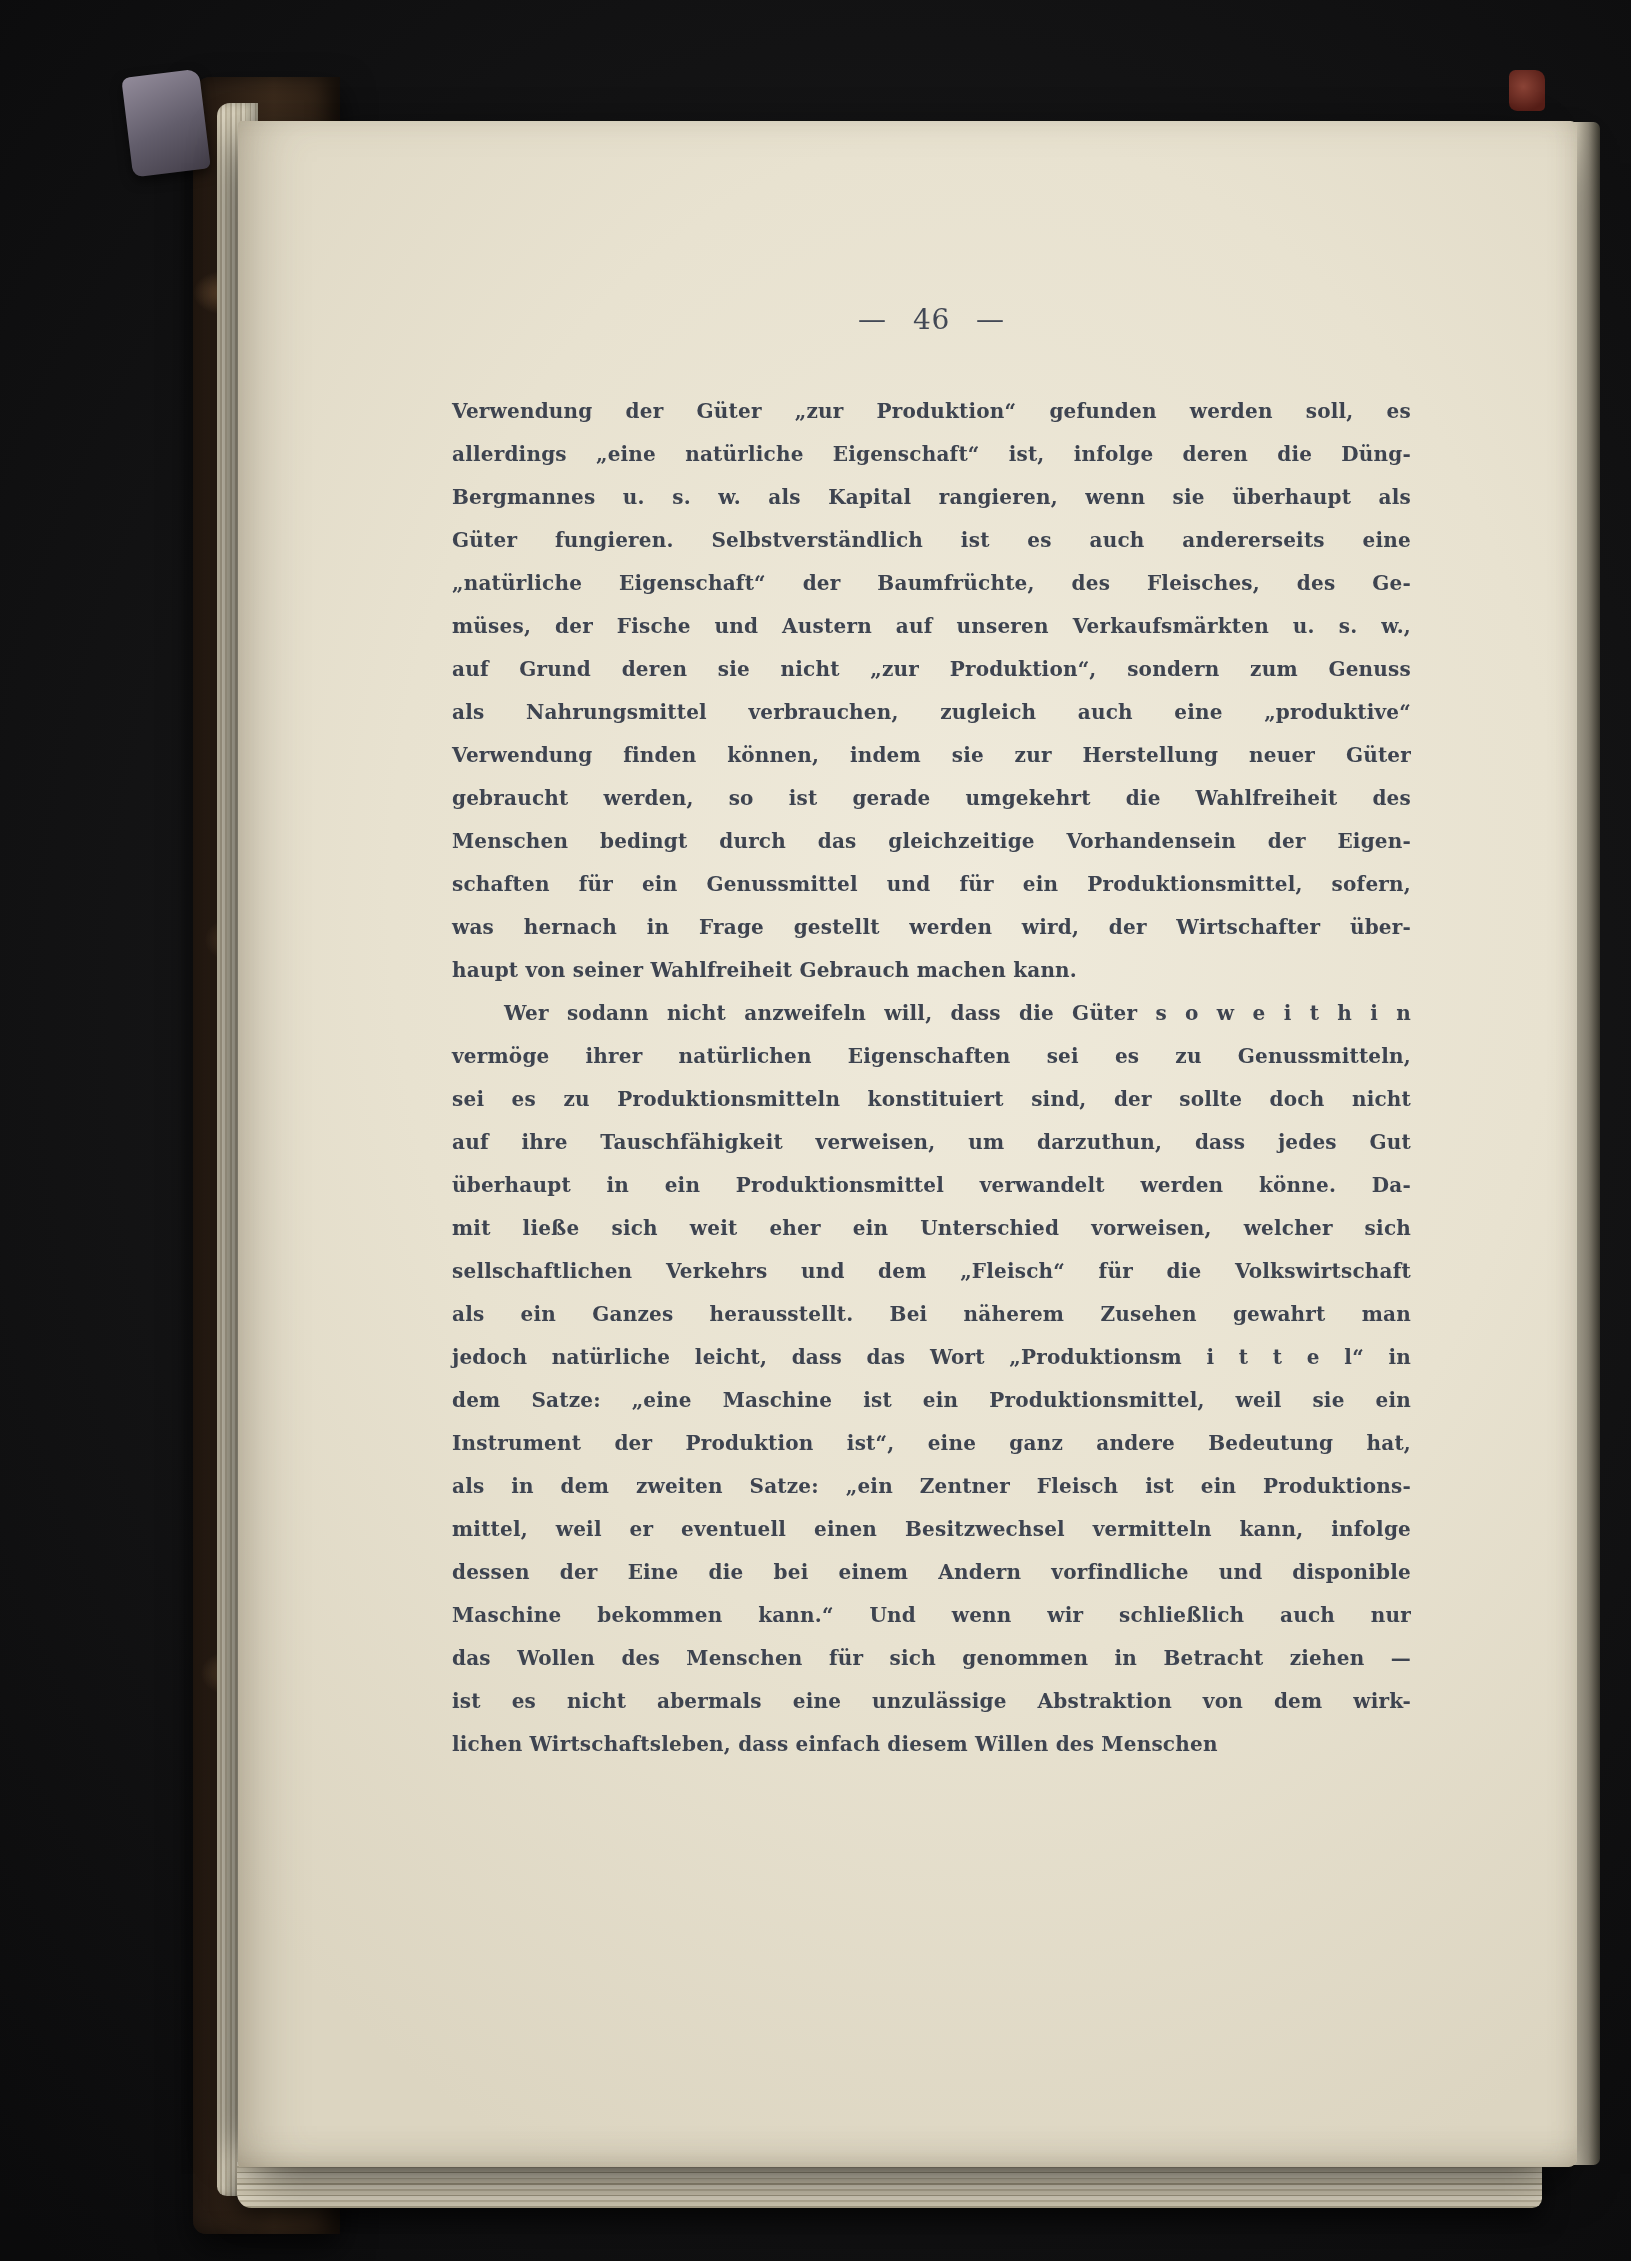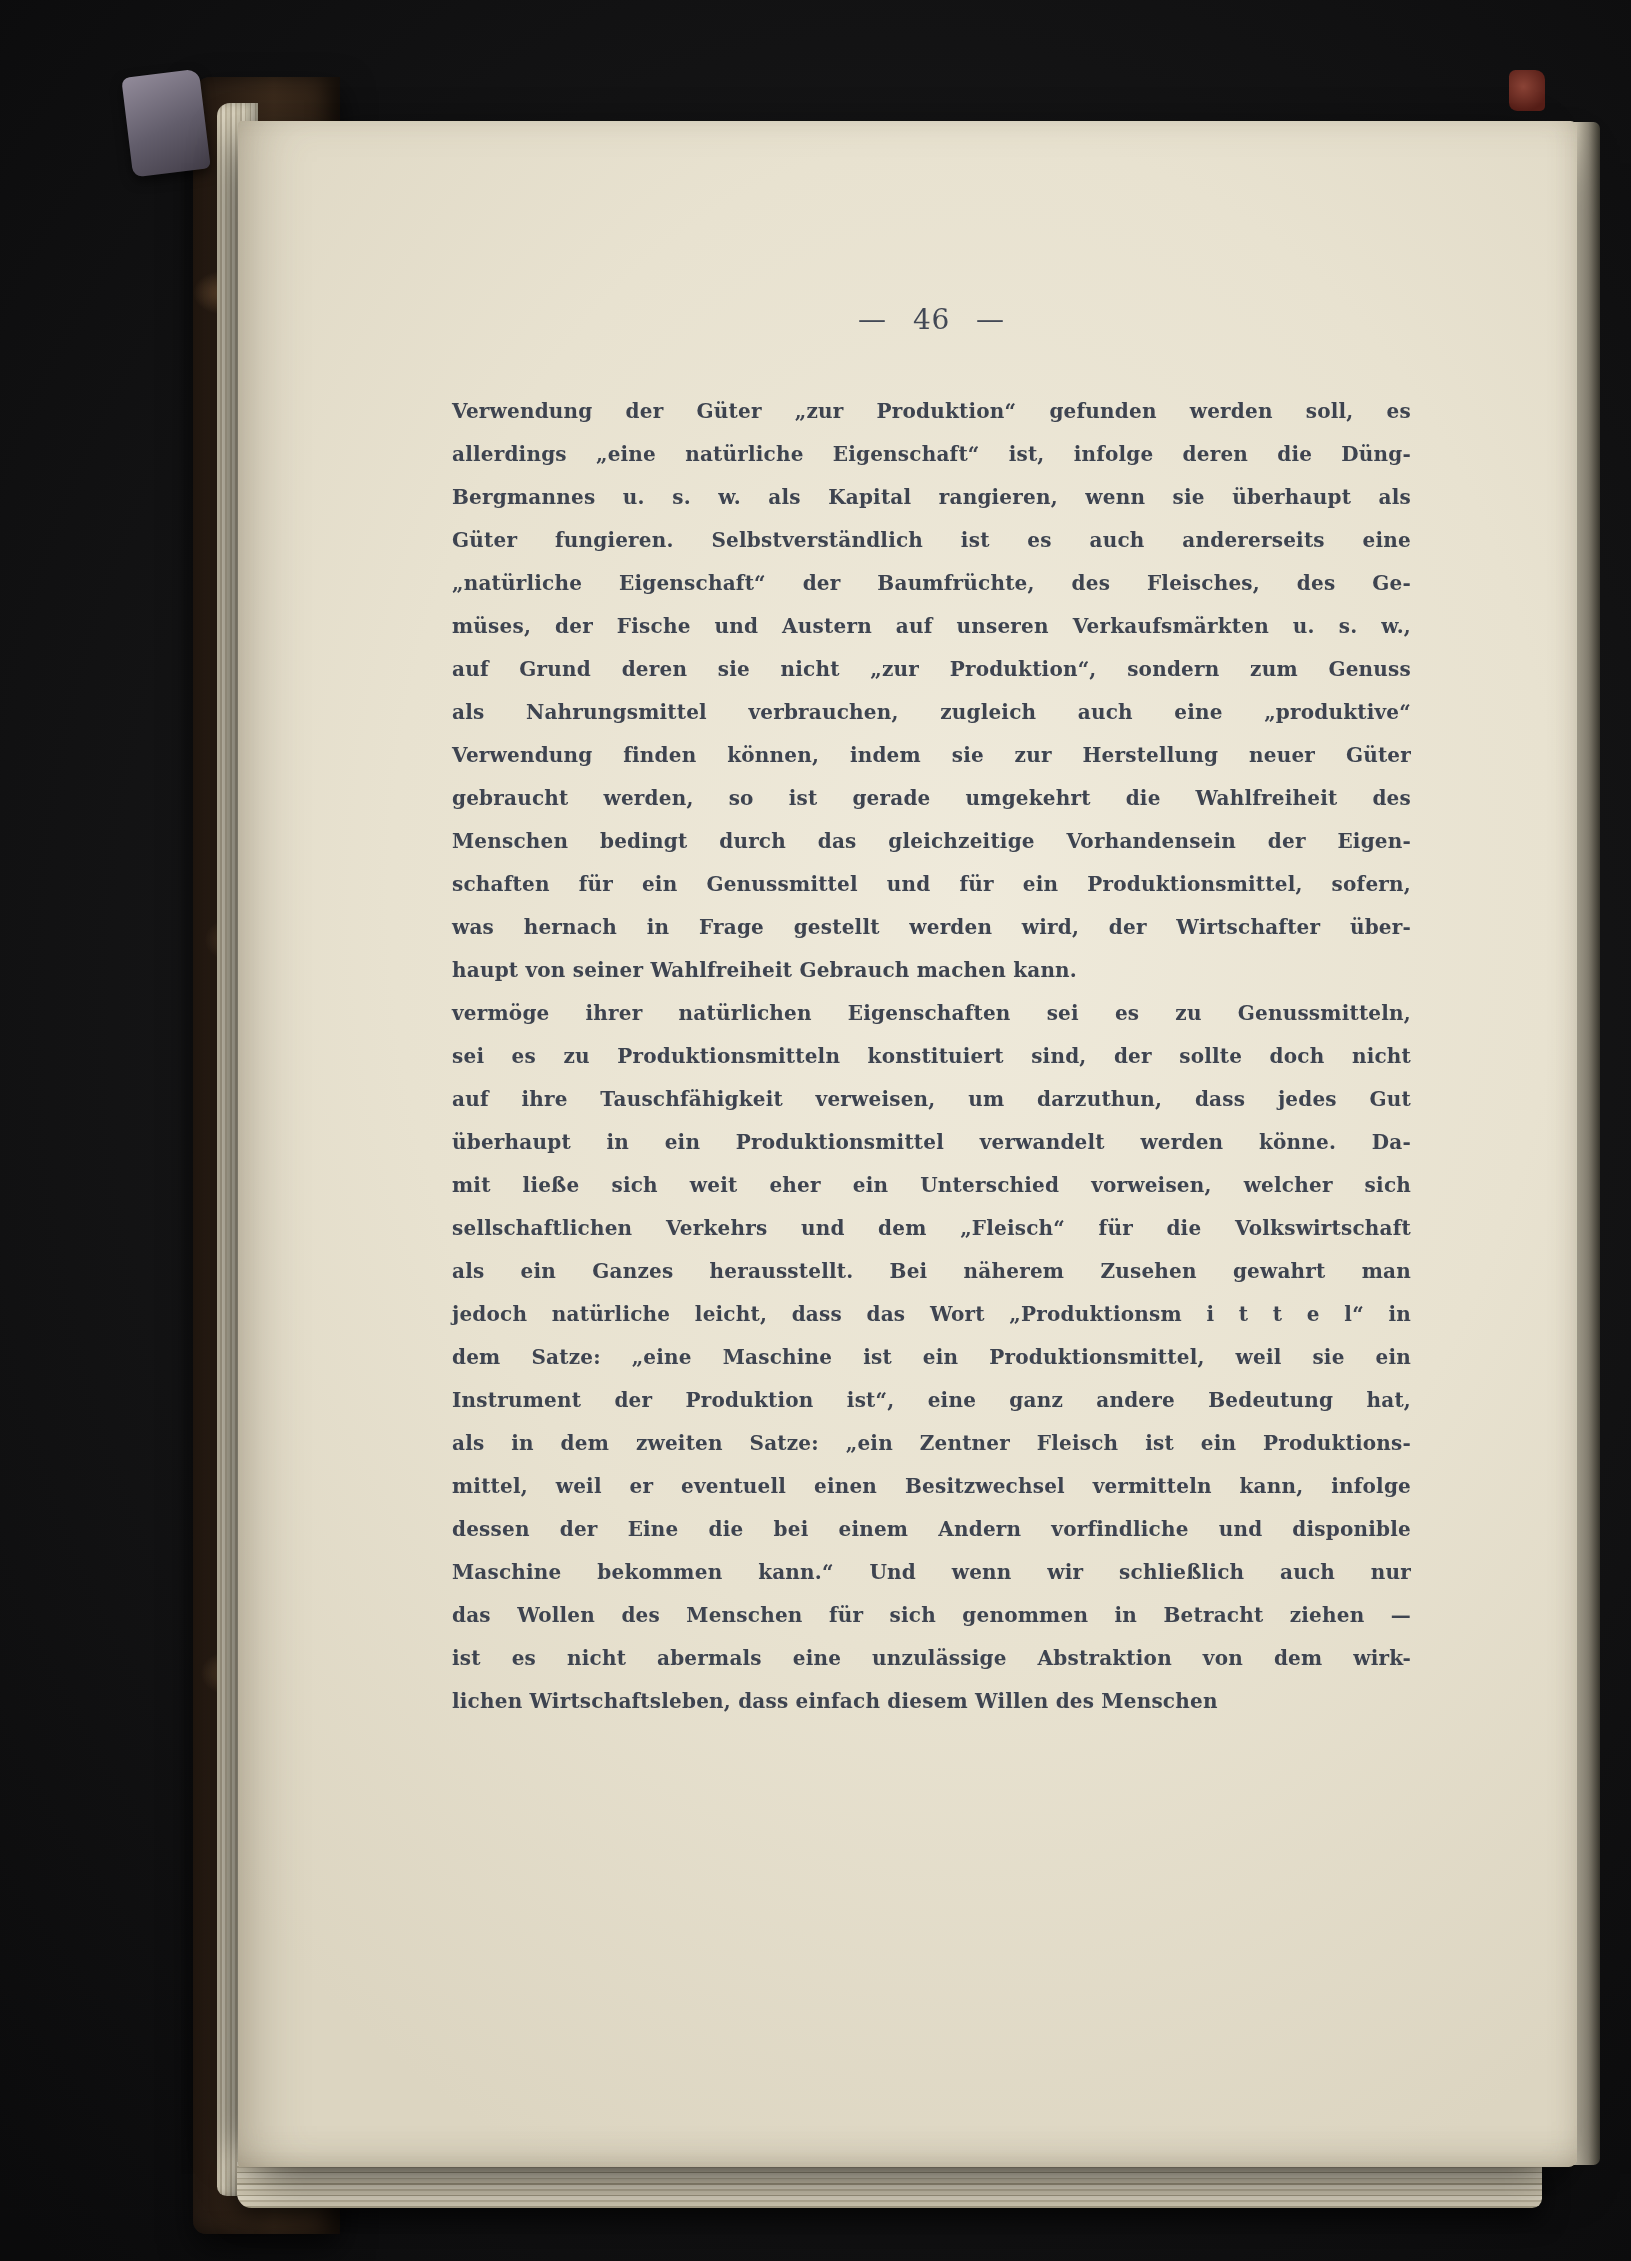--- a/index.html
+++ b/index.html
@@ -152,20 +152,21 @@
             <div class="line">auf Grund deren sie nicht „zur Produktion“, sondern zum Genuss</div>
             <div class="line">als Nahrungsmittel verbrauchen, zugleich auch eine „produktive“</div>
             <div class="line">Verwendung finden können, indem sie zur Herstellung neuer Güter</div>
             <div class="line">gebraucht werden, so ist gerade umgekehrt die Wahlfreiheit des</div>
             <div class="line">Menschen bedingt durch das gleichzeitige Vorhandensein der Eigen-</div>
             <div class="line">schaften für ein Genussmittel und für ein Produktionsmittel, sofern,</div>
             <div class="line">was hernach in Frage gestellt werden wird, der Wirtschafter über-</div>
             <div class="line last">haupt von seiner Wahlfreiheit Gebrauch machen kann.</div>
           </div>
           <div class="paragraph">
+            <div class="line indent">Wer sodann nicht anzweifeln will, dass die Güter s o w e i t h i n</div>
             <div class="line">vermöge ihrer natürlichen Eigenschaften sei es zu Genussmitteln,</div>
             <div class="line">sei es zu Produktionsmitteln konstituiert sind, der sollte doch nicht</div>
             <div class="line">auf ihre Tauschfähigkeit verweisen, um darzuthun, dass jedes Gut</div>
             <div class="line">überhaupt in ein Produktionsmittel verwandelt werden könne.  Da-</div>
             <div class="line">mit ließe sich weit eher ein Unterschied vorweisen, welcher sich</div>
             <div class="line">sellschaftlichen Verkehrs und dem „Fleisch“ für die Volkswirtschaft</div>
             <div class="line">als ein Ganzes herausstellt.  Bei näherem Zusehen gewahrt man</div>
             <div class="line">jedoch natürliche leicht, dass das Wort „Produktionsm i t t e l“ in</div>
             <div class="line">dem Satze: „eine Maschine ist ein Produktionsmittel, weil sie ein</div>
             <div class="line">Instrument der Produktion ist“, eine ganz andere Bedeutung hat,</div>

